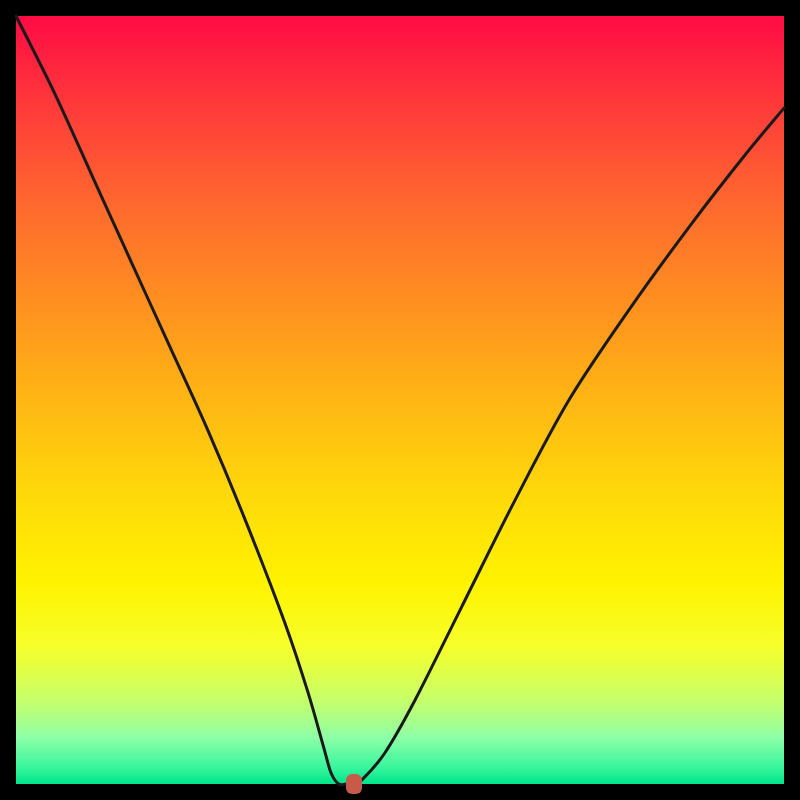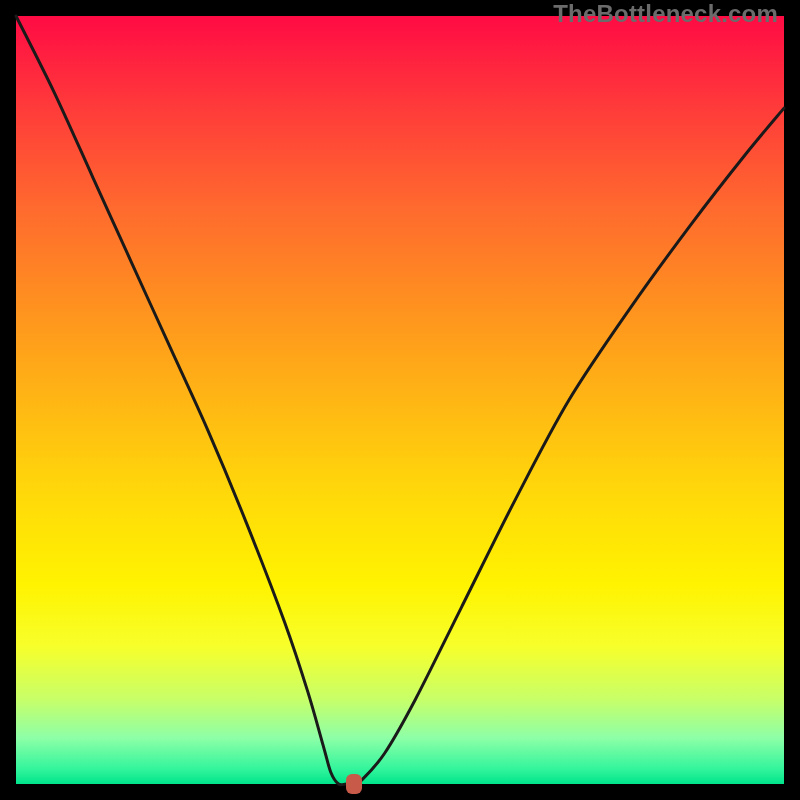--- a/index.html
+++ b/index.html
@@ -66,15 +66,14 @@
   <div class="plot-area">
 
     <svg class="curve" viewBox="0 0 768 768" preserveAspectRatio="none">
       <path id="curve-path" fill="none" stroke="#1a1a1a" stroke-width="3" stroke-linecap="round" stroke-linejoin="round" d="M 0 0 C 6.144000000000001 12.287999999999993, 26.112000000000002 50.995199999999954, 38.400000000000006 76.79999999999995 C 50.68800000000001 102.60479999999995, 64.51200000000001 134.24639999999997, 76.80000000000001 161.27999999999997 C 89.08800000000001 188.31359999999998, 102.91199999999999 218.72639999999998, 115.19999999999999 245.76 C 127.48799999999999 272.79359999999997, 141.312 303.20640000000003, 153.60000000000002 330.24 C 165.88800000000003 357.2736, 179.71200000000002 386.45759999999996, 192 414.71999999999997 C 204.28799999999998 442.9824, 218.112 476.15999999999997, 230.39999999999998 506.88 C 242.68799999999996 537.6, 258.96959999999996 579.6864, 268.79999999999995 606.72 C 278.63039999999995 633.7536, 285.696 656.1792, 291.84000000000003 675.84 C 297.98400000000004 695.5008, 303.51360000000005 716.6976000000001, 307.20000000000005 729.6 C 310.88640000000004 742.5024, 312.4224 750.336, 314.88 756.48 C 317.3376 762.624, 320.1024 766.1568, 322.56 768 C 325.0176 769.8432, 327.7824 768, 330.24 768 C 332.6976 768, 335.4624 768.6144, 337.92 768 C 340.37760000000003 767.3856, 340.68480000000005 769.0752, 345.6 764.16 C 350.5152 759.2447999999999, 360.03839999999997 750.1823999999999, 368.64 737.28 C 377.2416 724.3776, 387.072 706.8672, 399.36 683.52 C 411.648 660.1727999999999, 429.46559999999994 623.3088, 445.43999999999994 591.36 C 461.41439999999994 559.4112, 481.9968 517.0176, 499.20000000000005 483.84000000000003 C 516.4032000000001 450.66240000000005, 534.528 414.72, 552.96 384 C 571.392 353.28, 594.7392000000001 320.10240000000005, 614.4000000000001 291.84000000000003 C 634.0608000000001 263.5776, 657.408 231.936, 675.84 207.36 C 694.272 182.78400000000002, 714.8543999999999 156.67200000000003, 729.5999999999999 138.24 C 744.3455999999999 119.80799999999999, 761.856 99.53279999999998, 768 92.15999999999997"></path>
     </svg>
 
     <div id="marker" class="marker" style="left: 337.92px; top: 768px; background: rgb(200, 90, 74);"></div>
 
   </div>
 
-  <div class="watermark">TheBottleneck.com</div>
 
 </div>
 
 </body></html>

